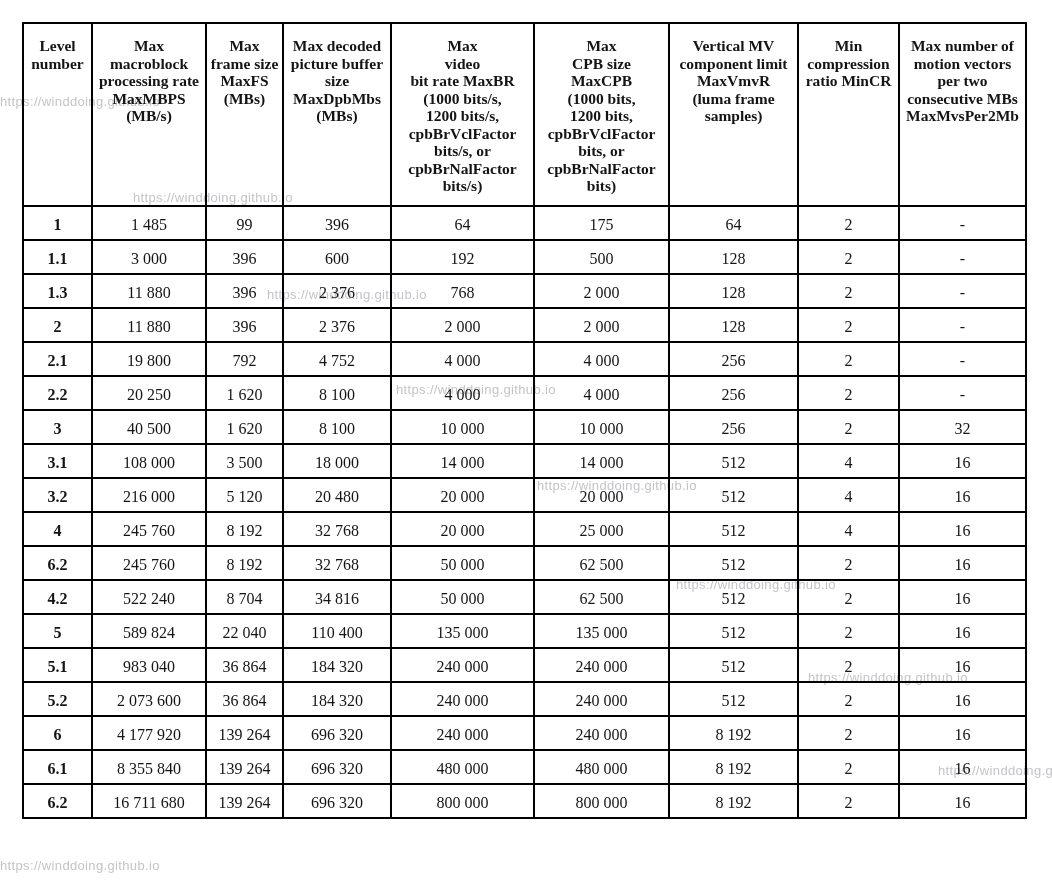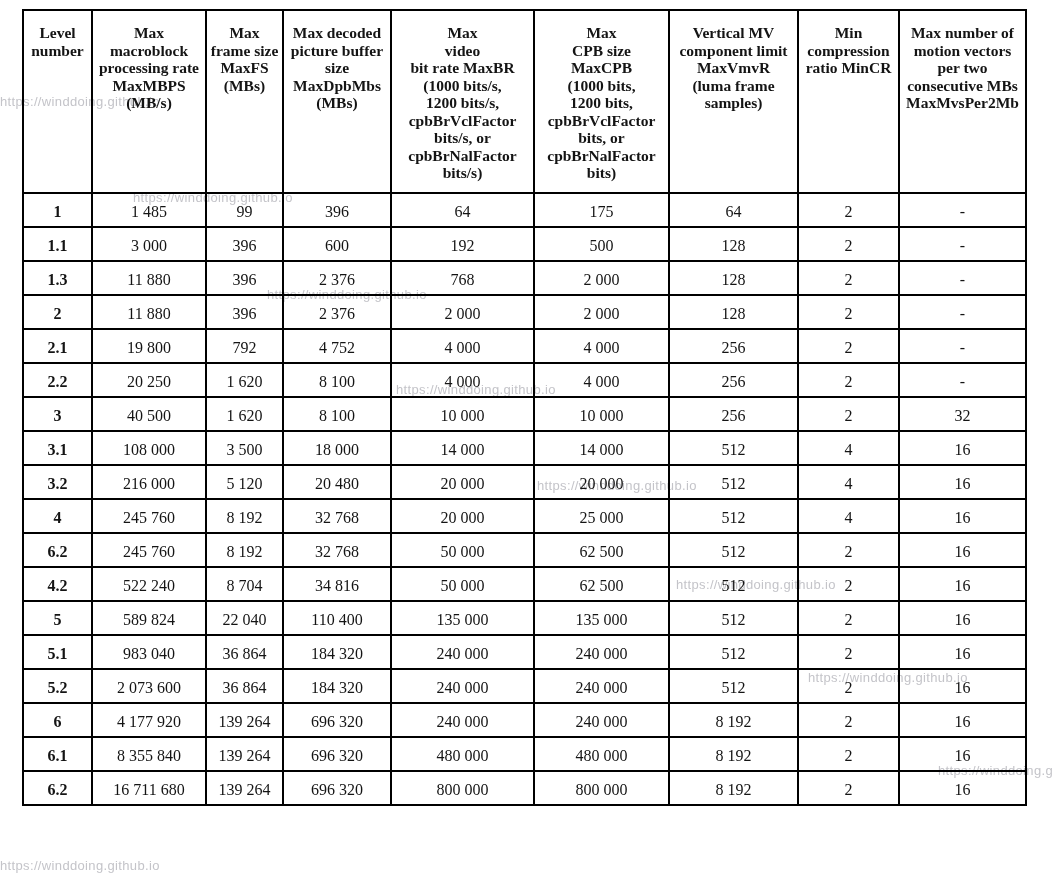--- a/index.html
+++ b/index.html
@@ -20,21 +20,21 @@
     color: #c4c4c9;
     font-family: Liberation Sans, sans-serif;
     font-size: 13px;
     letter-spacing: 0.35px;
     white-space: nowrap;
     pointer-events: none;
   }
   table.levels {
     position: absolute;
     left: 22px;
-    top: 9px;
+    top: 22px;
     width: 1003px;
     z-index: 1;
     border-collapse: collapse;
     table-layout: fixed;
     background: transparent;
   }
   .levels th, .levels td {
     border: 2px solid #000000;
     text-align: center;
     color: #141414;

